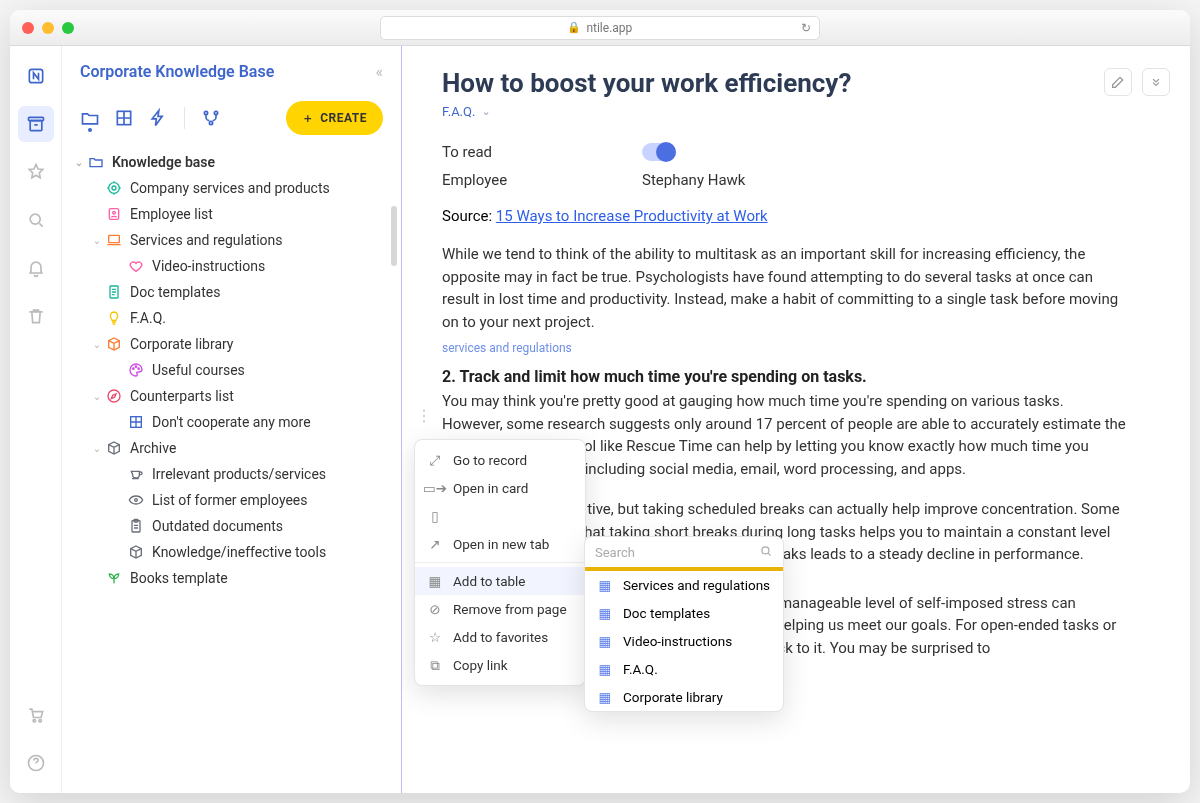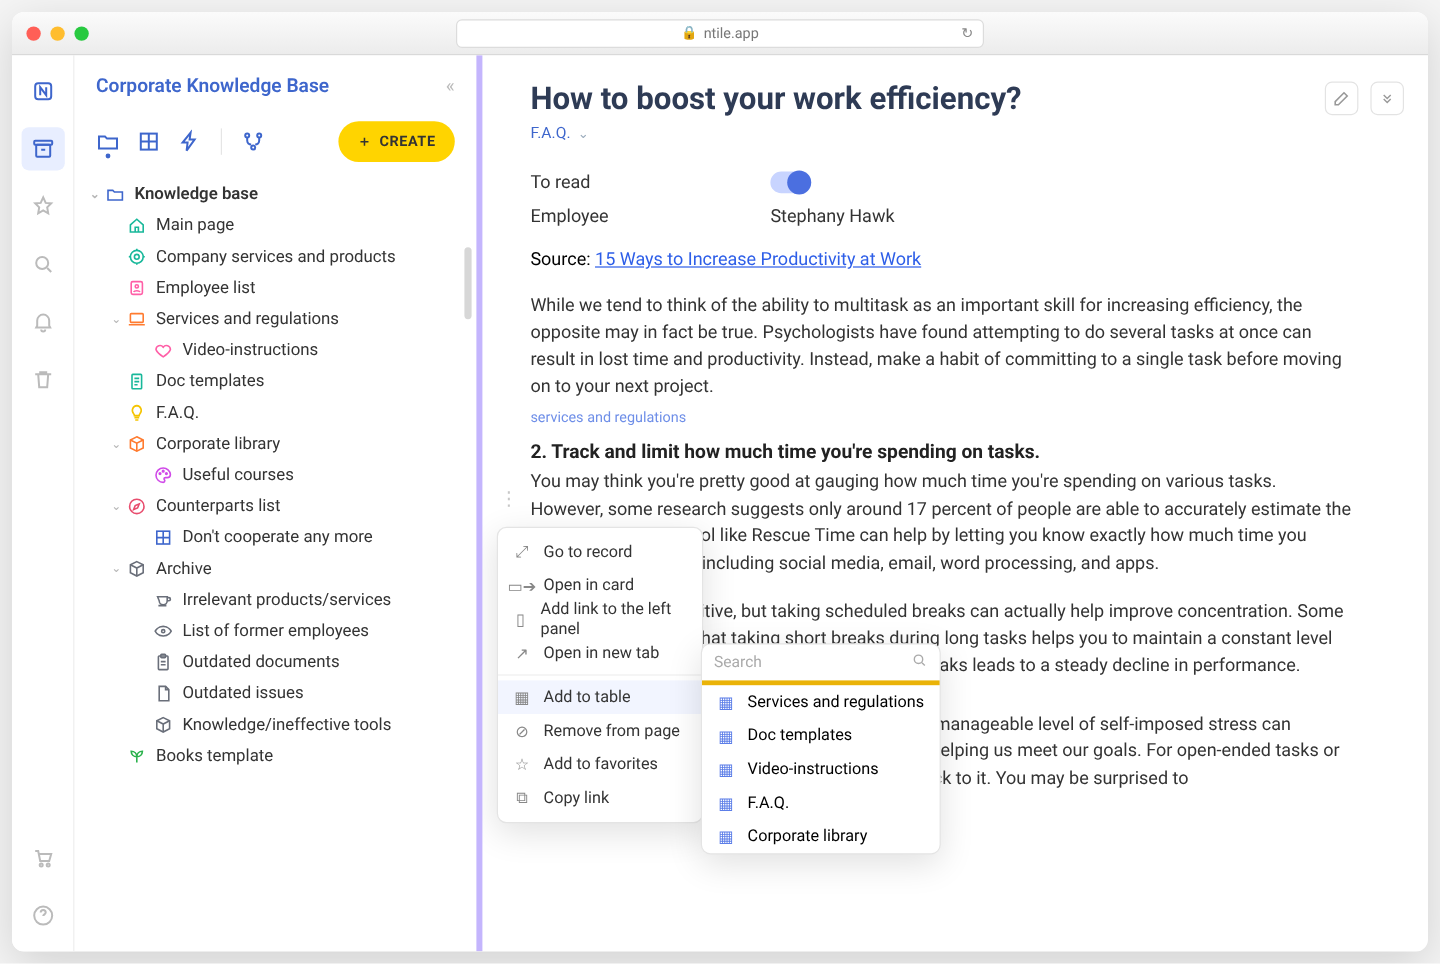--- a/index.html
+++ b/index.html
@@ -11,21 +11,21 @@
   .t-red { background: #ff5f57; } .t-yellow { background: #ffbd2e; } .t-green { background: #28c940; }
   .urlbar { position: absolute; left: 50%; transform: translateX(-50%); width: 440px; height: 24px; background: #fff; border: 1px solid #dcdcdc; border-radius: 5px; display: flex; align-items: center; justify-content: center; font-size: 12px; color: #777; }
   .urlbar .lock { margin-right: 5px; font-size: 11px; }
   .urlbar .reload { position: absolute; right: 8px; color: #888; }
   .app { flex: 1; display: flex; overflow: hidden; }
   .railbar { width: 52px; background: #fff; border-right: 1px solid #eee; display: flex; flex-direction: column; align-items: center; padding-top: 12px; gap: 12px; }
   .rail-icon { width: 36px; height: 36px; border-radius: 6px; display: flex; align-items: center; justify-content: center; color: #3e66cc; cursor: pointer; }
   .rail-icon.active { background: #e8eeff; }
   .rail-icon svg { width: 20px; height: 20px; }
   .rail-spacer { flex: 1; }
-  .sidebar { width: 340px; border-right: 5px solid #c4b5fd; display: flex; flex-direction: column; position: relative; }
+  .sidebar { width: 340px; border-right: 1px solid #c4b5fd; display: flex; flex-direction: column; position: relative; }
   .sidebar-head { padding: 16px 18px 6px 18px; display: flex; align-items: center; justify-content: space-between; }
   .ws-title { color: #3e66cc; font-size: 16px; font-weight: 600; }
   .collapse-icon { color: #bbb; cursor: pointer; }
   .sidebar-tools { display: flex; align-items: center; gap: 14px; padding: 14px 18px 10px 18px; }
   .tool-icon { width: 20px; height: 20px; color: #3e66cc; display: flex; align-items: center; justify-content: center; cursor: pointer; }
   .tool-icon.dot::after { content:""; width:4px; height:4px; background:#3e66cc; border-radius:50%; position:absolute; margin-top:24px; }
   .tool-sep { width: 1px; height: 22px; background: #e5e5e5; margin: 0 2px; }
   .create-btn { margin-left: auto; background: #ffd400; color: #333; border: none; border-radius: 18px; height: 34px; padding: 0 16px; font-size: 12px; font-weight: 700; letter-spacing: .5px; display: flex; align-items: center; gap: 6px; cursor: pointer; }
   .tree { flex: 1; overflow-y: auto; padding: 4px 0 20px 0; font-size: 14px; color: #333; }
   .tree-scroll { position: absolute; right: 4px; top: 160px; width: 6px; height: 60px; background: #d7d7d7; border-radius: 3px; }
@@ -179,30 +179,20 @@
               <svg viewBox="0 0 24 24" fill="none" stroke="currentColor" stroke-width="2">
                 <path d="M3 7h6l2 2h10v10H3z"></path>
               </svg>
             </span>
             <span>Knowledge base</span>
           </div>
         <div class="tree-item lvl1">
             <span class="caret"></span>
             <span class="ticon c-teal">
               <svg viewBox="0 0 24 24" fill="none" stroke="currentColor" stroke-width="2">
-                <path d="M4 11l8-7 8 7v9H4z"></path>
-                <path d="M10 20v-6h4v6"></path>
-              </svg>
-            </span>
-            <span>Main page</span>
-          </div>
-        <div class="tree-item lvl1">
-            <span class="caret"></span>
-            <span class="ticon c-teal">
-              <svg viewBox="0 0 24 24" fill="none" stroke="currentColor" stroke-width="2">
                 <circle cx="12" cy="12" r="8"></circle>
                 <circle cx="12" cy="12" r="3"></circle>
                 <path d="M12 4v-2M12 22v-2M4 12H2M22 12h-2"></path>
               </svg>
             </span>
             <span>Company services and products</span>
           </div>
         <div class="tree-item lvl1">
             <span class="caret"></span>
             <span class="ticon c-pink">
@@ -327,30 +317,20 @@
         <div class="tree-item lvl2">
             <span class="caret"></span>
             <span class="ticon c-grey">
               <svg viewBox="0 0 24 24" fill="none" stroke="currentColor" stroke-width="2">
                 <rect x="6" y="4" width="12" height="17" rx="1"></rect>
                 <rect x="9" y="2" width="6" height="4" rx="1"></rect>
                 <path d="M9 11h6M9 15h6"></path>
               </svg>
             </span>
             <span>Outdated documents</span>
-          </div>
-        <div class="tree-item lvl2">
-            <span class="caret"></span>
-            <span class="ticon c-grey">
-              <svg viewBox="0 0 24 24" fill="none" stroke="currentColor" stroke-width="2">
-                <path d="M7 3h8l4 4v14H7z"></path>
-                <path d="M15 3v4h4"></path>
-              </svg>
-            </span>
-            <span>Outdated issues</span>
           </div>
         <div class="tree-item lvl2">
             <span class="caret"></span>
             <span class="ticon c-grey">
               <svg viewBox="0 0 24 24" fill="none" stroke="currentColor" stroke-width="2">
                 <path d="M12 3l8 4v10l-8 4-8-4V7z"></path>
                 <path d="M4 7l8 4 8-4M12 11v10"></path>
               </svg>
             </span>
             <span>Knowledge/ineffective tools</span>
@@ -418,21 +398,20 @@
         <div class="ctx-item">
             <span class="ci">⤢</span>
             <span>Go to record</span>
           </div>
         <div class="ctx-item">
             <span class="ci">▭➔</span>
             <span>Open in card</span>
           </div>
         <div class="ctx-item">
             <span class="ci">▯</span>
-            <span>Add link to the left panel</span>
           </div>
         <div class="ctx-item">
             <span class="ci">↗</span>
             <span>Open in new tab</span>
           </div>
         <div class="ctx-sep"></div>
         <div class="ctx-item hovered">
             <span class="ci c-blue">▦</span>
             <span>Add to table</span>
           </div>

